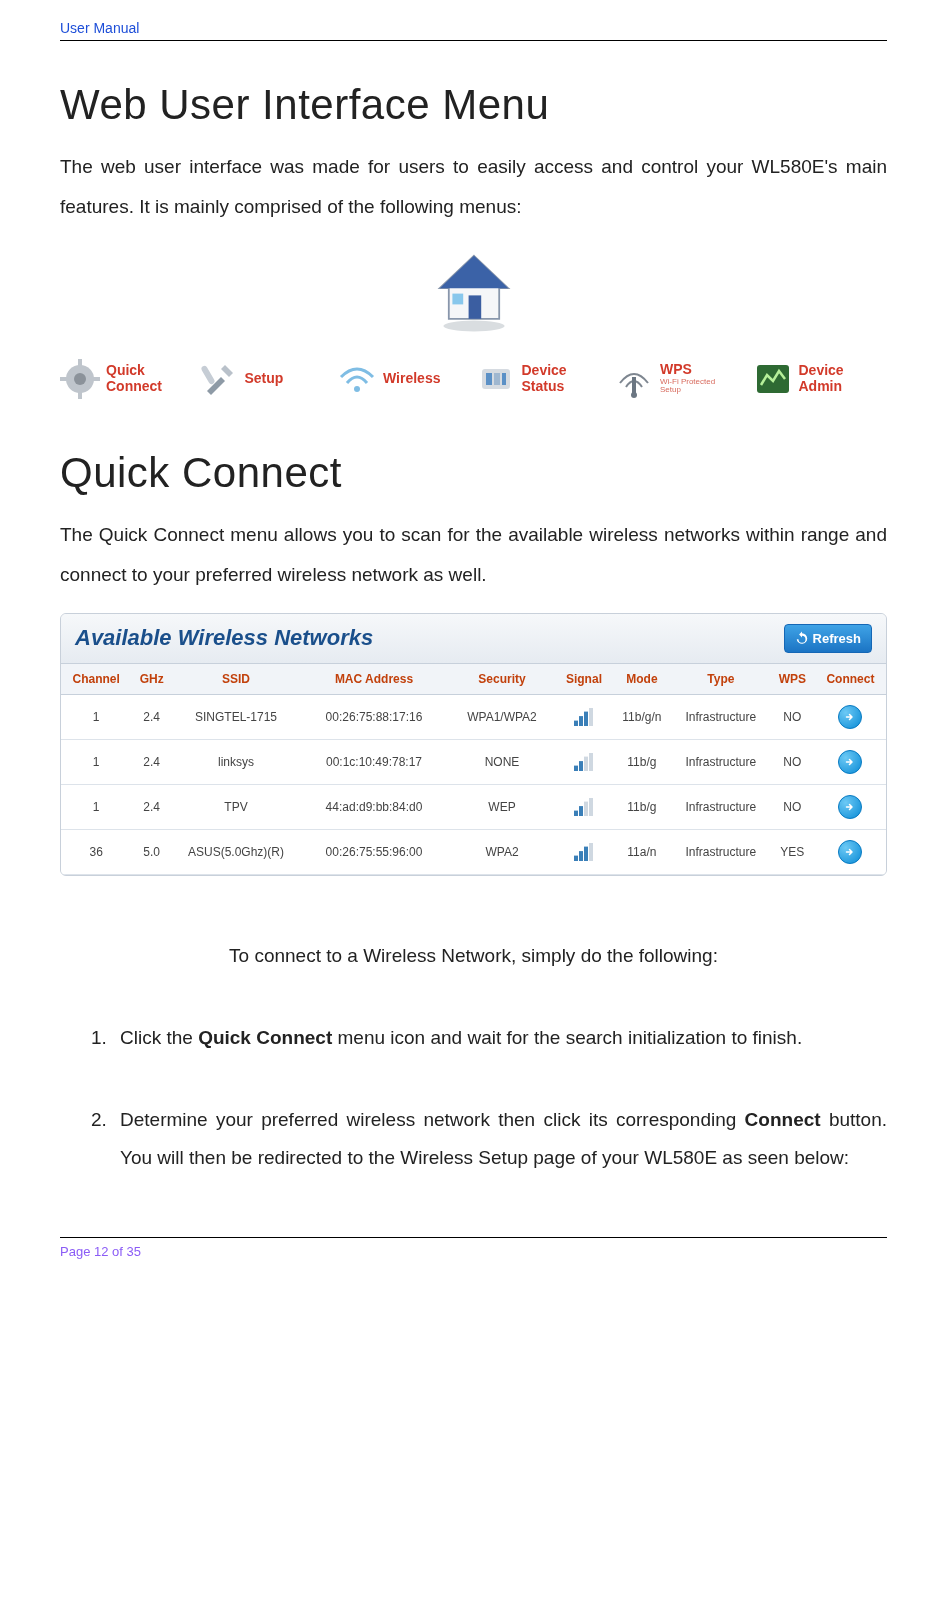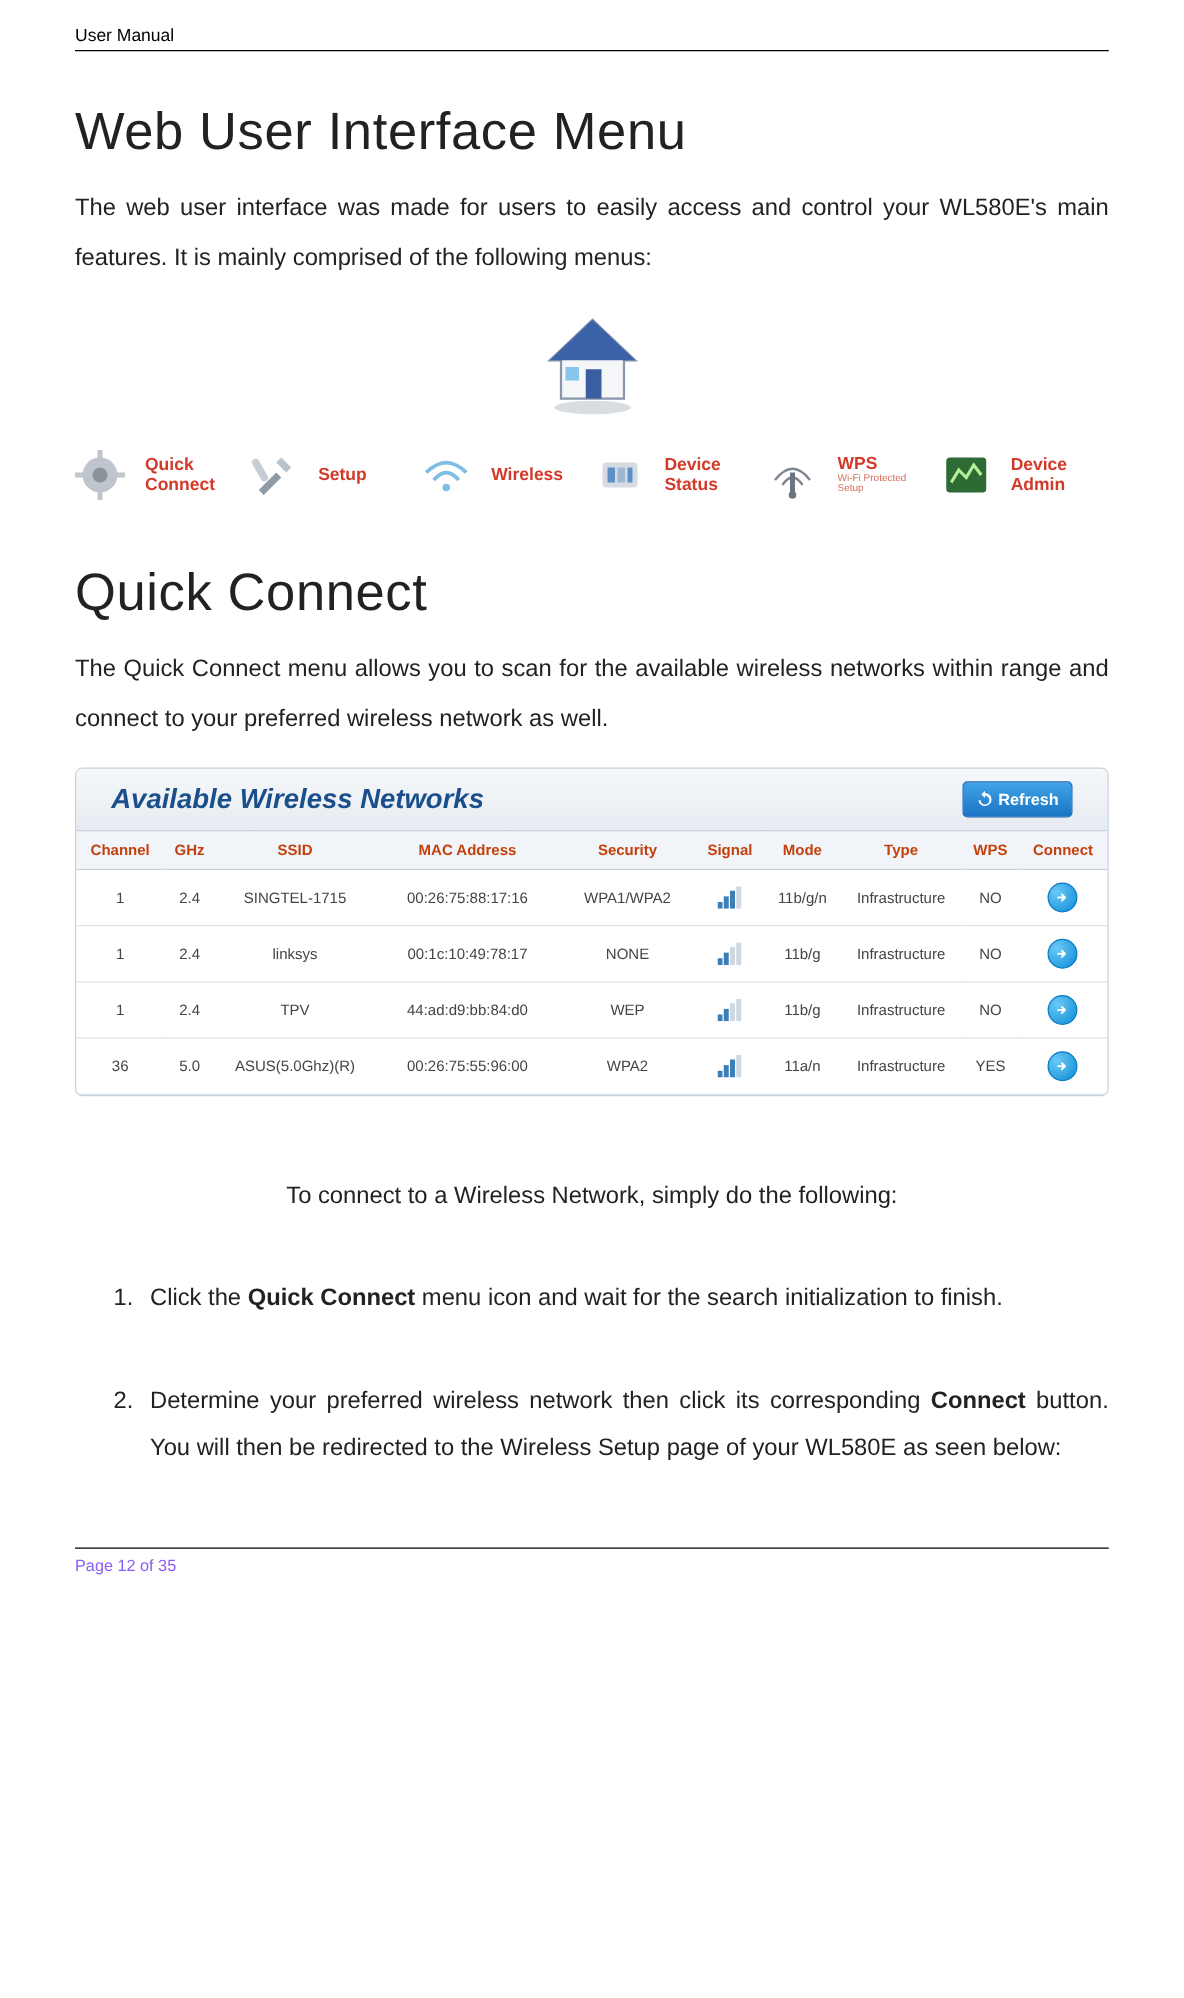--- a/index.html
+++ b/index.html
@@ -7,21 +7,21 @@
     font-family: "Century Gothic", "Avant Garde", sans-serif;
     background: #fff;
     color: #222;
     width: 947px;
   }
   .page {
     padding: 20px 60px 10px 60px;
   }
   .header-label {
     font-size: 14px;
-    color: #000000;
+    color: #1d4ed8;
     margin-bottom: 4px;
   }
   hr.rule {
     border: none;
     border-top: 1px solid #000;
     margin: 0 0 40px 0;
   }
   hr.rule-bottom {
     border: none;
     border-top: 1px solid #000;
@@ -49,21 +49,21 @@
   .menu-bar {
     display: flex;
     justify-content: space-between;
     align-items: center;
     gap: 4px;
     margin-bottom: 50px;
   }
   .menu-item {
     display: flex;
     align-items: center;
-    gap: 16px;
+    gap: 6px;
     flex: 1;
   }
   .menu-icon {
     width: 40px;
     height: 40px;
     flex-shrink: 0;
   }
   .menu-label {
     color: #d23a2a;
     font-family: Arial, sans-serif;
@@ -83,21 +83,21 @@
     border: 1px solid #c8d0da;
     border-radius: 6px;
     overflow: hidden;
     margin-bottom: 60px;
     font-family: Arial, sans-serif;
   }
   .panel-head {
     display: flex;
     justify-content: space-between;
     align-items: center;
-    padding: 10px 28px;
+    padding: 10px 14px;
     background: linear-gradient(#f6f8fa, #e6ebf1);
   }
   .panel-title {
     color: #1a4f8b;
     font-weight: bold;
     font-size: 22px;
     font-style: italic;
   }
   .refresh-btn {
     background: linear-gradient(#3fa3e6, #1b74c4);

